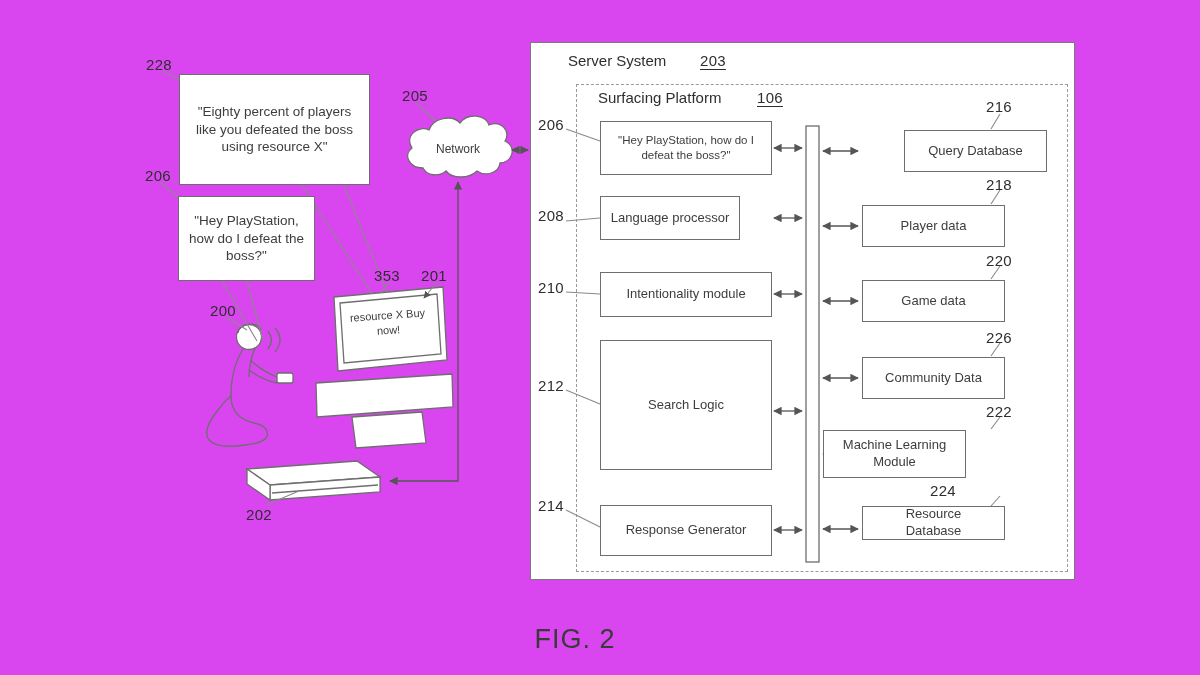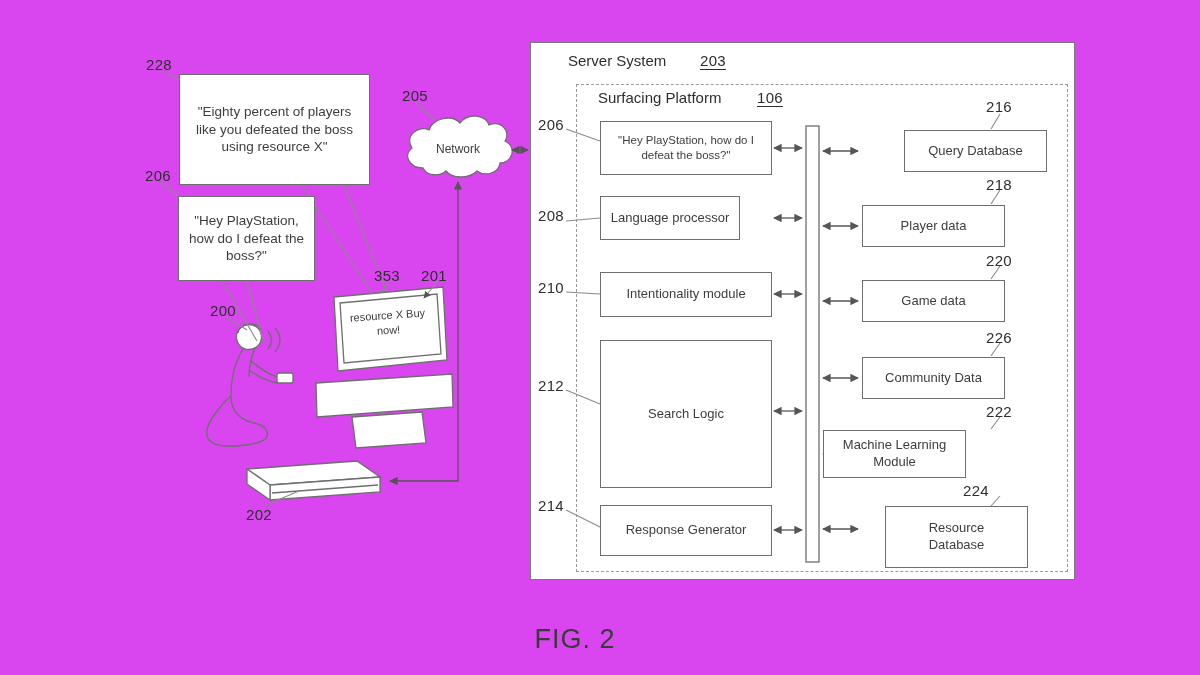--- a/index.html
+++ b/index.html
@@ -147,32 +147,32 @@
 
   <div class="ref" style="left:538px;top:116px;">206</div>
   <div class="ref" style="left:538px;top:207px;">208</div>
   <div class="ref" style="left:538px;top:279px;">210</div>
   <div class="ref" style="left:538px;top:377px;">212</div>
   <div class="ref" style="left:538px;top:497px;">214</div>
 
   <div class="box small" style="left:600px;top:121px;width:172px;height:54px;">"Hey PlayStation, how do I defeat the boss?"</div>
   <div class="box" style="left:600px;top:196px;width:140px;height:44px;">Language processor</div>
   <div class="box" style="left:600px;top:272px;width:172px;height:45px;">Intentionality module</div>
-  <div class="box" style="left:600px;top:340px;width:172px;height:148px;">Search Logic</div>
+  <div class="box" style="left:600px;top:340px;width:172px;height:130px;">Search Logic</div>
   <div class="box" style="left:600px;top:505px;width:172px;height:51px;">Response Generator</div>
 
   <div class="ref" style="left:986px;top:98px;">216</div>
   <div class="ref" style="left:986px;top:176px;">218</div>
   <div class="ref" style="left:986px;top:252px;">220</div>
   <div class="ref" style="left:986px;top:329px;">226</div>
   <div class="ref" style="left:986px;top:403px;">222</div>
-  <div class="ref" style="left:963px;top:482px;">224</div>
+  <div class="ref" style="left:930px;top:482px;">224</div>
 
   <div class="box" style="left:904px;top:130px;width:143px;height:42px;">Query Database</div>
   <div class="box" style="left:862px;top:205px;width:143px;height:42px;">Player data</div>
   <div class="box" style="left:862px;top:280px;width:143px;height:42px;">Game data</div>
   <div class="box" style="left:862px;top:357px;width:143px;height:42px;">Community Data</div>
   <div class="box" style="left:823px;top:430px;width:143px;height:48px;">Machine Learning Module</div>
-  <div class="box narrow" style="left:862px;top:506px;width:143px;height:62px;margin-left:23px;">Resource Database</div>
+  <div class="box narrow" style="left:862px;top:506px;width:143px;height:34px;">Resource Database</div>
 
   <div class="figcap" style="left:510px;top:624px;width:130px;">FIG. 2</div>
 
 </div>
 
 </body></html>

